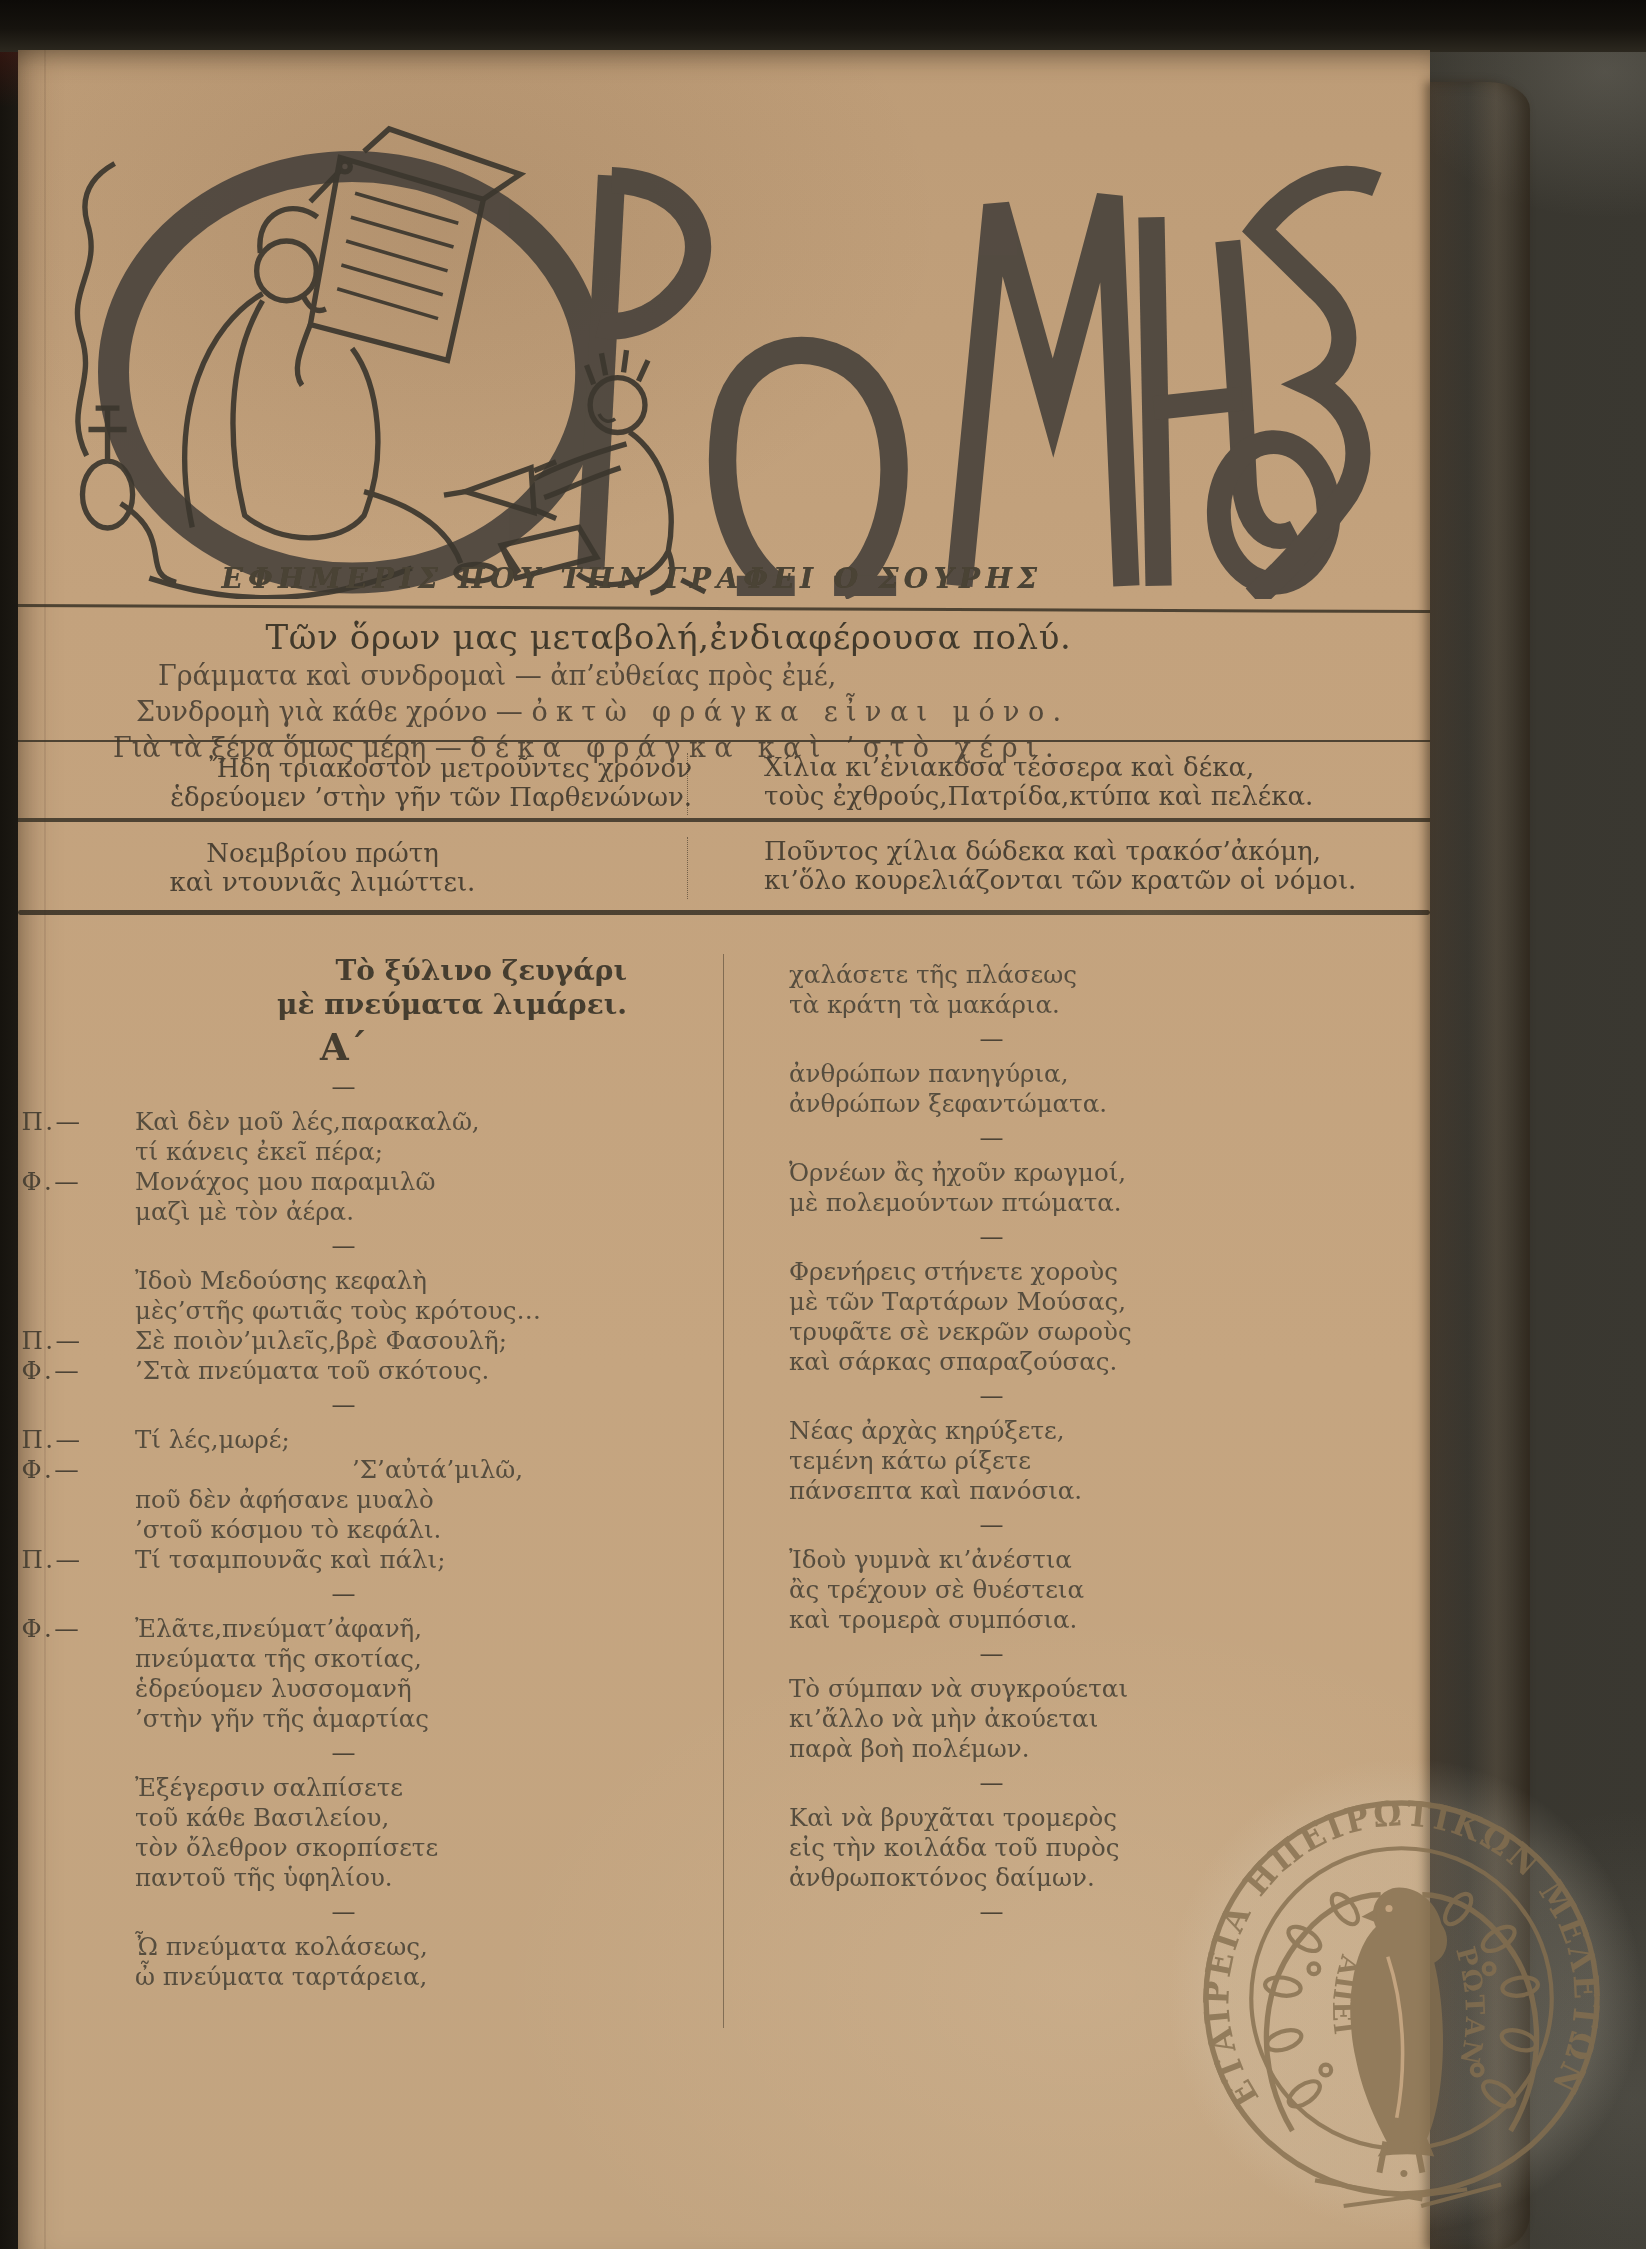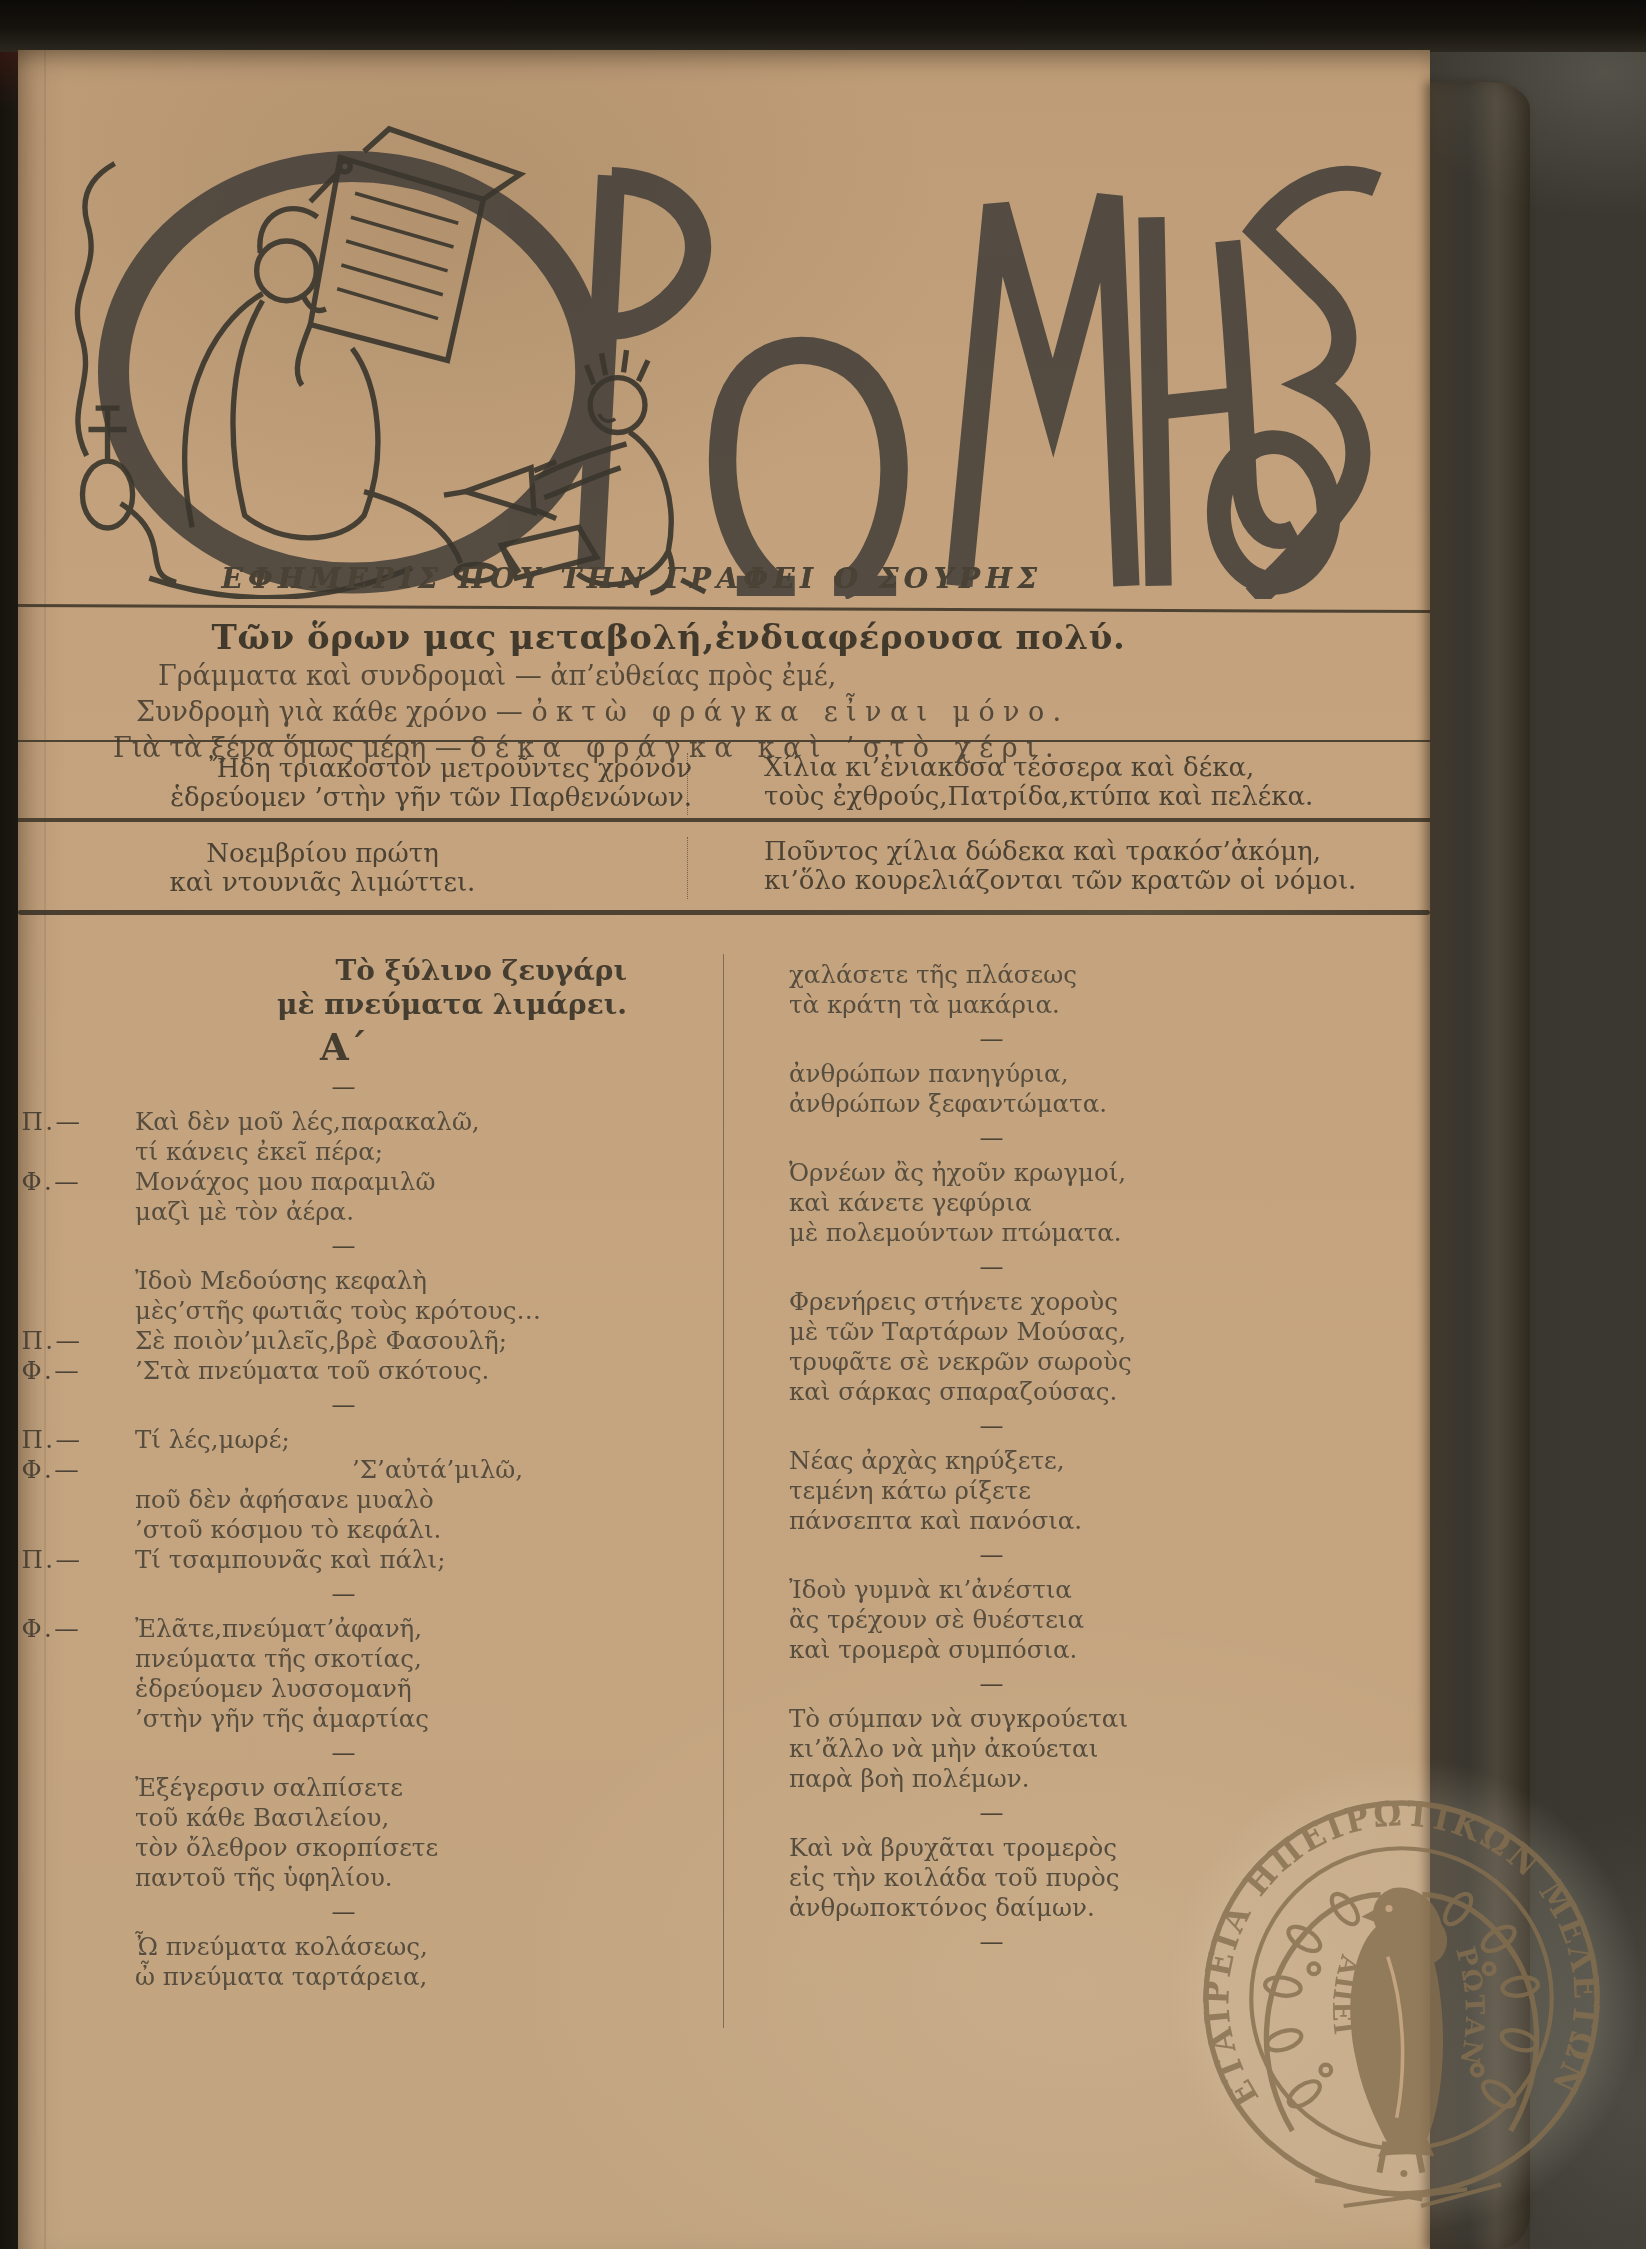--- a/index.html
+++ b/index.html
@@ -43,21 +43,21 @@
 
   .rule{position:absolute;left:0;width:1412px;background:#3a3226;opacity:.85;}
   .rule-a{top:557px;height:3px;transform:rotate(.25deg);}
   .rule-b{top:690px;height:2.4px;}
   .rule-c{top:768px;height:3.6px;}
   .rule-d{top:860px;height:5.4px;border-radius:2.4px;
     background:linear-gradient(90deg,#332c21 0%,#3a3226 55%,#4a4131 80%,#332c21 100%);}
 
   
   .headline{position:absolute;left:36px;top:567px;width:1229px;text-align:center;
-    font-weight:bold;font-size:34px;color:#41392b;letter-spacing:0.6px;}
+    font-weight:normal;font-size:34px;color:#41392b;letter-spacing:0.6px;}
   .terms{position:absolute;left:0;top:608px;width:1336px;font-size:27px;color:#55493a;}
   .terms-line{line-height:36px;white-space:nowrap;}
   .terms-line .spaced{letter-spacing:8.4px;}
 
   
   .band-left1{position:absolute;left:24px;top:704px;width:632px;text-align:right;padding-left:18px;}
   .band-right1{position:absolute;left:746px;top:703px;width:662px;}
   .band-left2{position:absolute;left:72px;top:789px;width:465px;text-align:center;}
   .band-right2{position:absolute;left:710px;top:787px;width:667px;margin-left:36px;}
   .band-line{font-size:26px;line-height:29px;color:#4c4234;white-space:nowrap;}
@@ -228,21 +228,20 @@
   </div>
 
   <div class="poem-right" id="poem-right-lines">
       <div class="pline"><span>χαλάσετε τῆς πλάσεως</span></div>
       <div class="pline"><span>τὰ κράτη τὰ μακάρια.</span></div>
       <div class="psep">—</div>
       <div class="pline"><span>ἀνθρώπων πανηγύρια,</span></div>
       <div class="pline"><span>ἀνθρώπων ξεφαντώματα.</span></div>
       <div class="psep">—</div>
       <div class="pline"><span>Ὀρνέων ἂς ἠχοῦν κρωγμοί,</span></div>
-      <div class="pline"><span>καὶ κάνετε γεφύρια</span></div>
       <div class="pline"><span>μὲ πολεμούντων πτώματα.</span></div>
       <div class="psep">—</div>
       <div class="pline"><span>Φρενήρεις στήνετε χοροὺς</span></div>
       <div class="pline"><span>μὲ τῶν Ταρτάρων Μούσας,</span></div>
       <div class="pline"><span>τρυφᾶτε σὲ νεκρῶν σωροὺς</span></div>
       <div class="pline"><span>καὶ σάρκας σπαραζούσας.</span></div>
       <div class="psep">—</div>
       <div class="pline"><span>Νέας ἀρχὰς κηρύξετε,</span></div>
       <div class="pline"><span>τεμένη κάτω ρίξετε</span></div>
       <div class="pline"><span>πάνσεπτα καὶ πανόσια.</span></div>

